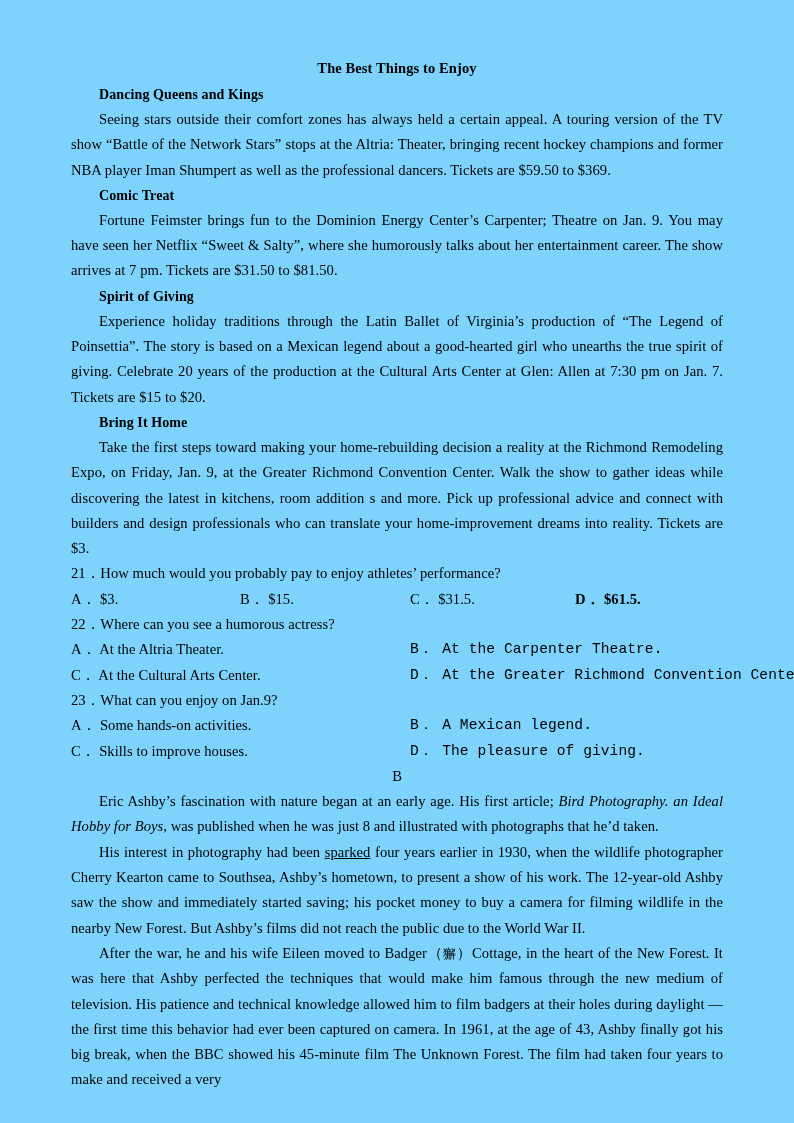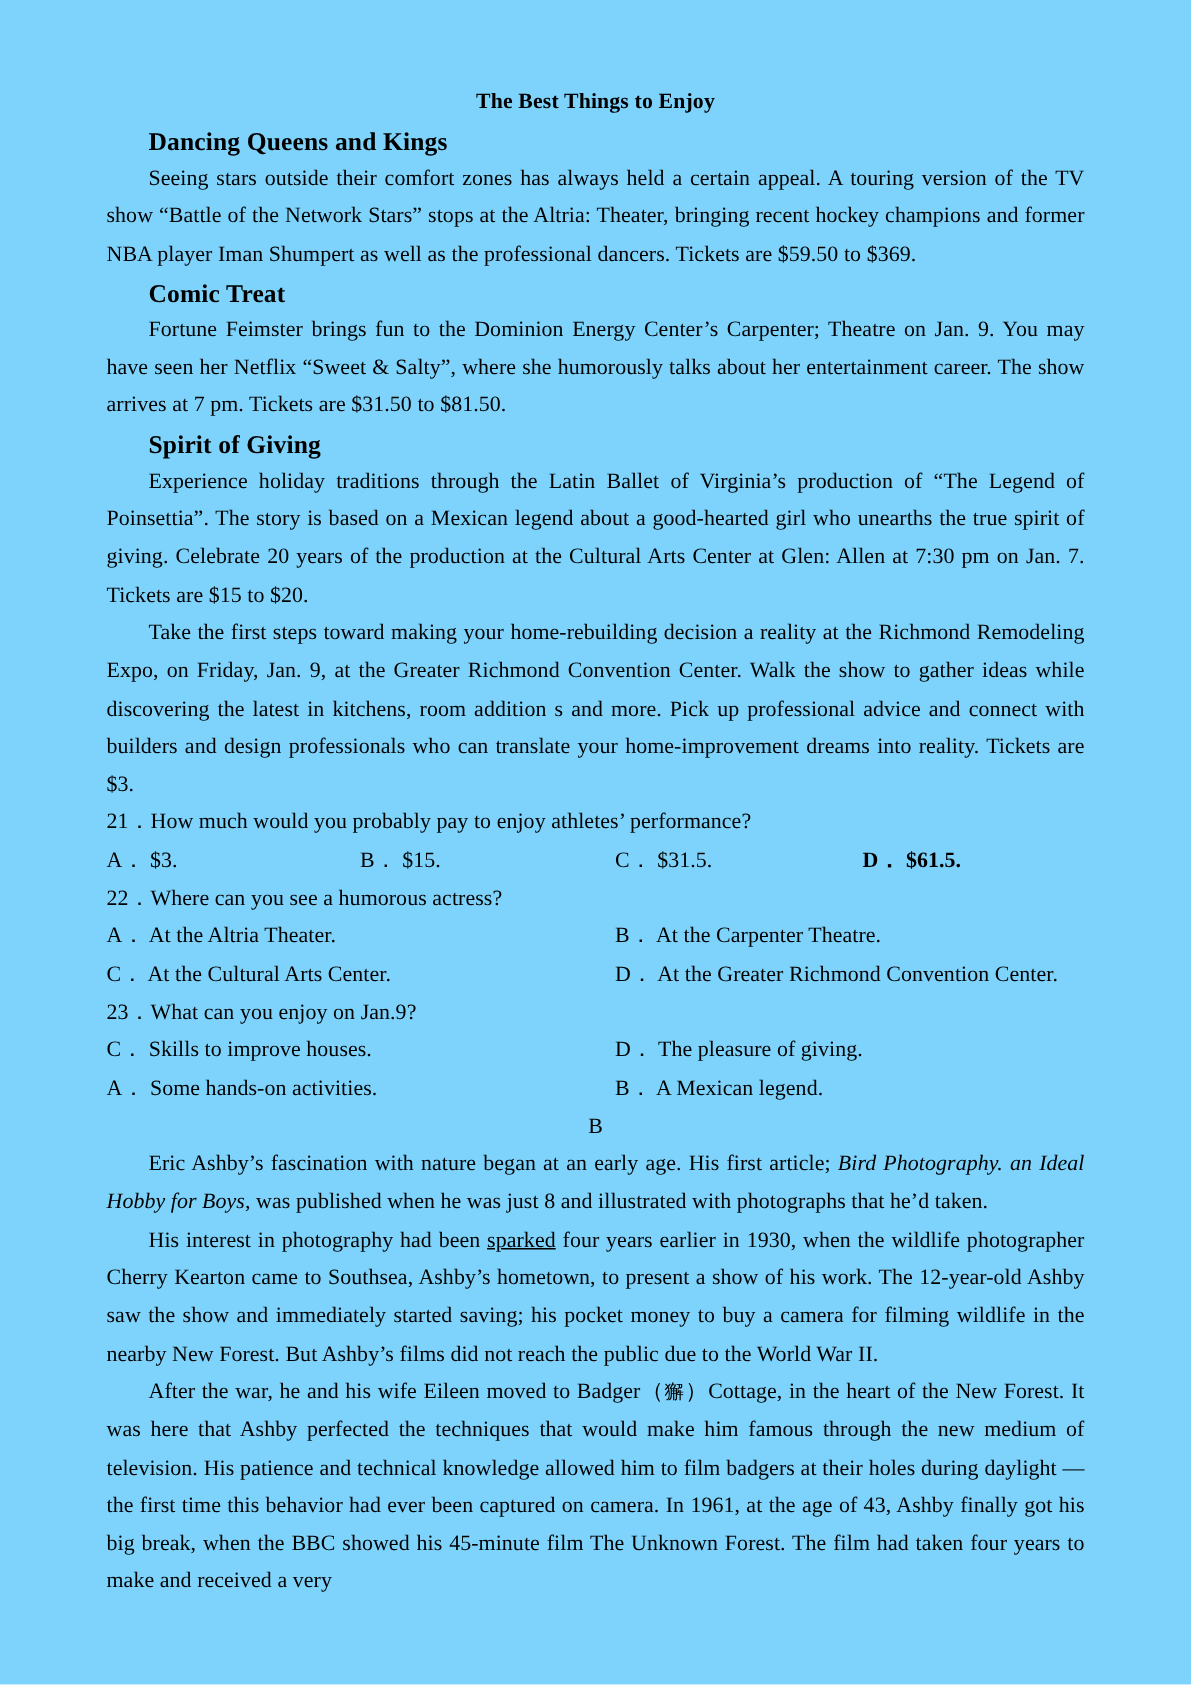--- a/index.html
+++ b/index.html
@@ -26,21 +26,21 @@
   .doc-title {
     text-align: center;
     font-weight: bold;
     font-size: 14.5px;
     line-height: 24px;
     letter-spacing: 0.1px;
     margin: 0 0 2px 0;
   }
   .section-head {
     font-weight: bold;
-    font-size: 17px;
+    font-size: 14px;
     line-height: 25px;
     text-indent: 28px;
     margin: 0;
     letter-spacing: 0.1px;
   }
   p.body-par {
     margin: 0;
     font-size: 14.6px;
     line-height: 25.3px;
     text-align: justify;
@@ -65,21 +65,21 @@
   .opt {
     position: absolute;
     top: 0;
     white-space: nowrap;
   }
   .opt-row.cols4 .c0 { left: 0px; text-align: right; }
   .opt-row.cols4 .c1 { left: 169px; }
   .opt-row.cols4 .c2 { left: 339px; text-align: right; }
   .opt-row.cols4 .c3 { left: 504px; font-weight: bold; }
   .opt-row.cols2 .c0 { left: 0px; }
-  .opt-row.cols2 .c1 { left: 339px; }
+  .opt-row.cols2 .c1 { left: 339px; font-family: Liberation Mono, monospace; }
   .part-label {
     text-align: center;
     font-size: 14.6px;
     line-height: 25.3px;
     margin: 0;
   }
   .ital { font-style: italic; }
   .uline { text-decoration: underline; }
   .han { font-family: "DejaVu Sans", "Liberation Sans", sans-serif; font-size: 13px; }
 </style>
@@ -93,20 +93,21 @@
 
     <div class="section-head">Dancing Queens and Kings</div>
     <p class="body-par">Seeing stars outside their comfort zones has always held a certain appeal. A touring version of the TV show “Battle of the Network Stars” stops at the Altria: Theater, bringing recent hockey champions and former NBA player Iman Shumpert as well as the professional dancers. Tickets are $59.50 to $369.</p>
 
     <div class="section-head">Comic Treat</div>
     <p class="body-par">Fortune Feimster brings fun to the Dominion Energy Center’s Carpenter; Theatre on Jan. 9. You may have seen her Netflix “Sweet &amp; Salty”, where she humorously talks about her entertainment career. The show arrives at 7 pm. Tickets are $31.50 to $81.50.</p>
 
     <div class="section-head">Spirit of Giving</div>
     <p class="body-par">Experience holiday traditions through the Latin Ballet of Virginia’s production of “The Legend of Poinsettia”. The story is based on a Mexican legend about a good-hearted girl who unearths the true spirit of giving. Celebrate 20 years of the production at the Cultural Arts Center at Glen: Allen at 7:30 pm on Jan. 7. Tickets are $15 to $20.</p>
 
+    <div class="section-head">Bring It Home</div>
     <p class="body-par">Take the first steps toward making your home-rebuilding decision a reality at the Richmond Remodeling Expo, on Friday, Jan. 9, at the Greater Richmond Convention Center. Walk the show to gather ideas while discovering the latest in kitchens, room addition s and more. Pick up professional advice and connect with builders and design professionals who can translate your home-improvement dreams into reality. Tickets are $3.</p>
 
     <div class="q-line">
       <span>21．</span><span>How much would you probably pay to enjoy athletes’ performance?</span>
     </div>
     <div class="opt-row cols4">
       <span class="opt c0">A． $3.</span>
       <span class="opt c1">B． $15.</span>
       <span class="opt c2">C． $31.5.</span>
       <span class="opt c3">D． $61.5.</span>
@@ -121,26 +122,26 @@
     </div>
     <div class="opt-row cols2">
       <span class="opt c0">C． At the Cultural Arts Center.</span>
       <span class="opt c1">D． At the Greater Richmond Convention Center.</span>
     </div>
 
     <div class="q-line">
       <span>23．</span><span>What can you enjoy on Jan.9?</span>
     </div>
     <div class="opt-row cols2">
+      <span class="opt c0">A． Some hands-on activities.</span>
+      <span class="opt c1">B． A Mexican legend.</span>
+    </div>
+    <div class="opt-row cols2">
       <span class="opt c0">C． Skills to improve houses.</span>
       <span class="opt c1">D． The pleasure of giving.</span>
-    </div>
-    <div class="opt-row cols2">
-      <span class="opt c0">A． Some hands-on activities.</span>
-      <span class="opt c1">B． A Mexican legend.</span>
     </div>
 
     <div class="part-label">B</div>
 
     <p class="body-par"><span>Eric Ashby’s fascination with nature began at an early age. His first article; </span><span class="ital">Bird Photography. an Ideal Hobby for Boys,</span><span> was published when he was just 8 and illustrated with photographs that he’d taken.</span></p>
 
     <p class="body-par"><span>His interest in photography had been </span><span class="uline">sparked</span><span> four years earlier in 1930, when the wildlife photographer Cherry Kearton came to Southsea, Ashby’s hometown, to present a show of his work. The 12-year-old Ashby saw the show and immediately started saving; his pocket money to buy a camera for filming wildlife in the nearby New Forest. But Ashby’s films did not reach the public due to the World War II.</span></p>
 
     <p class="body-par"><span>After the war, he and his wife Eileen moved to Badger（</span><span class="han">獬</span><span>）Cottage, in the heart of the New Forest. It was here that Ashby perfected the techniques that would make him famous through the new medium of television. His patience and technical knowledge allowed him to film badgers at their holes during daylight —the first time this behavior had ever been captured on camera. In 1961, at the age of 43, Ashby finally got his big break, when the BBC showed his 45-minute film The Unknown Forest. The film had taken four years to make and received a very</span></p>
 

